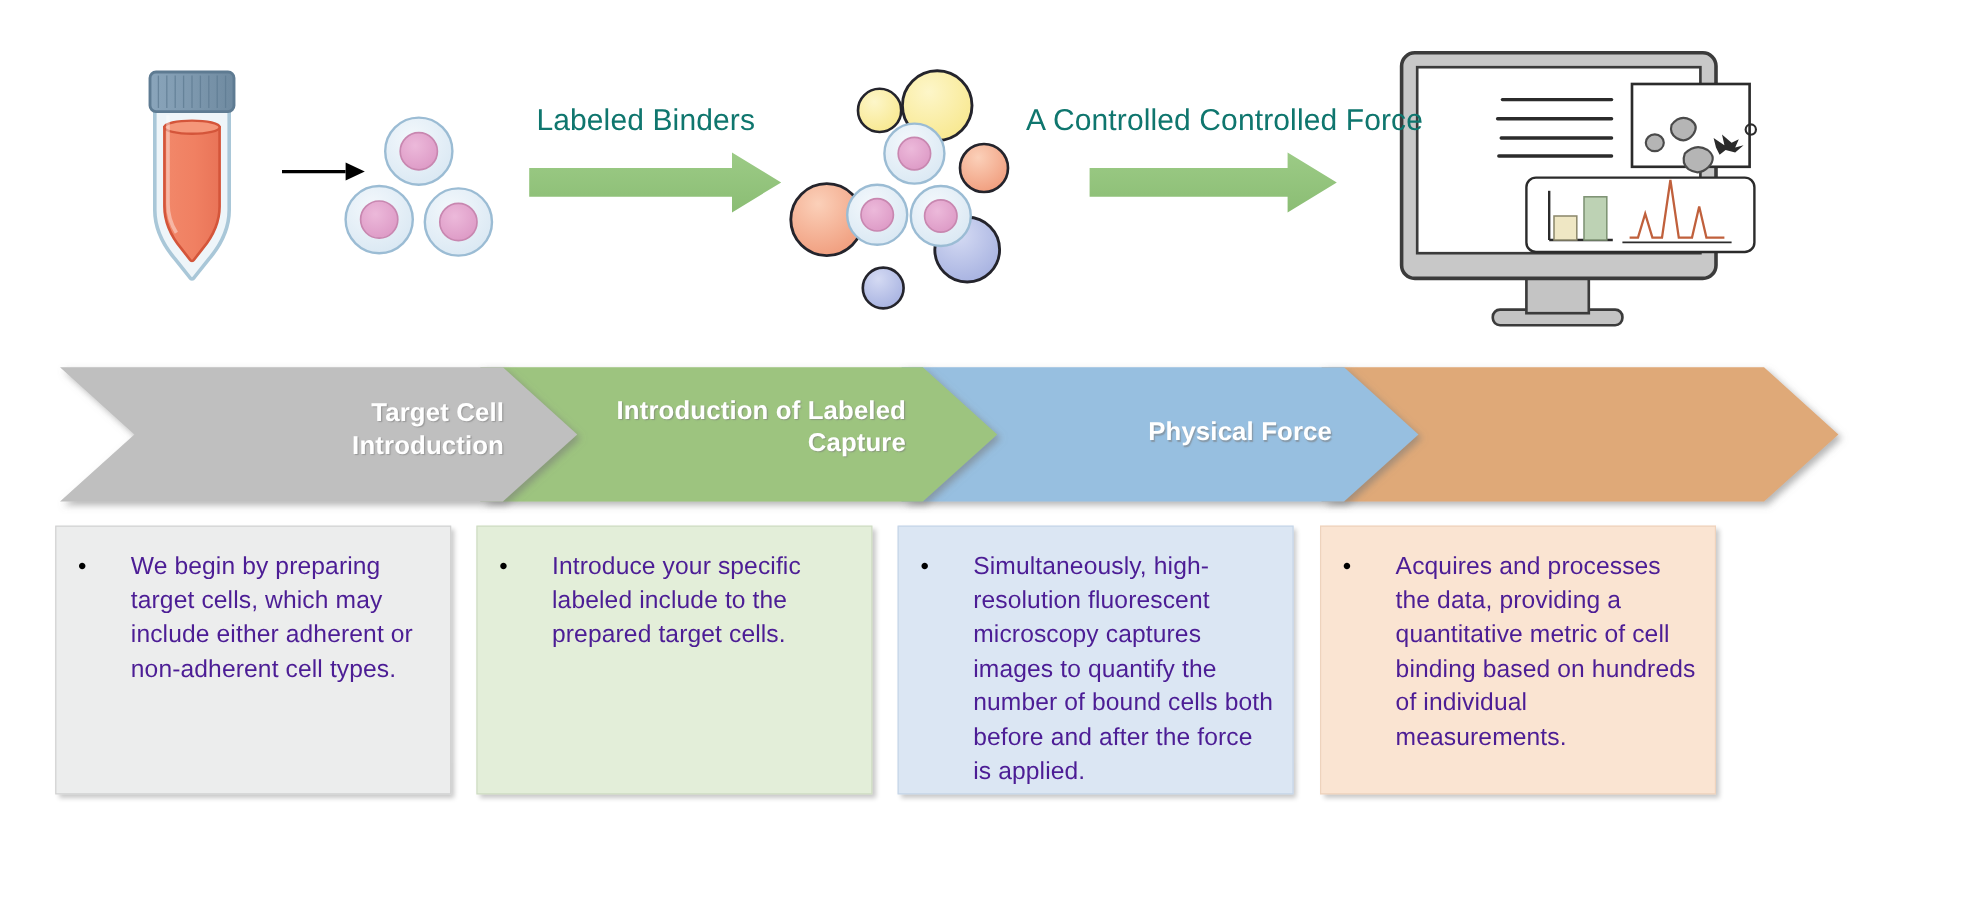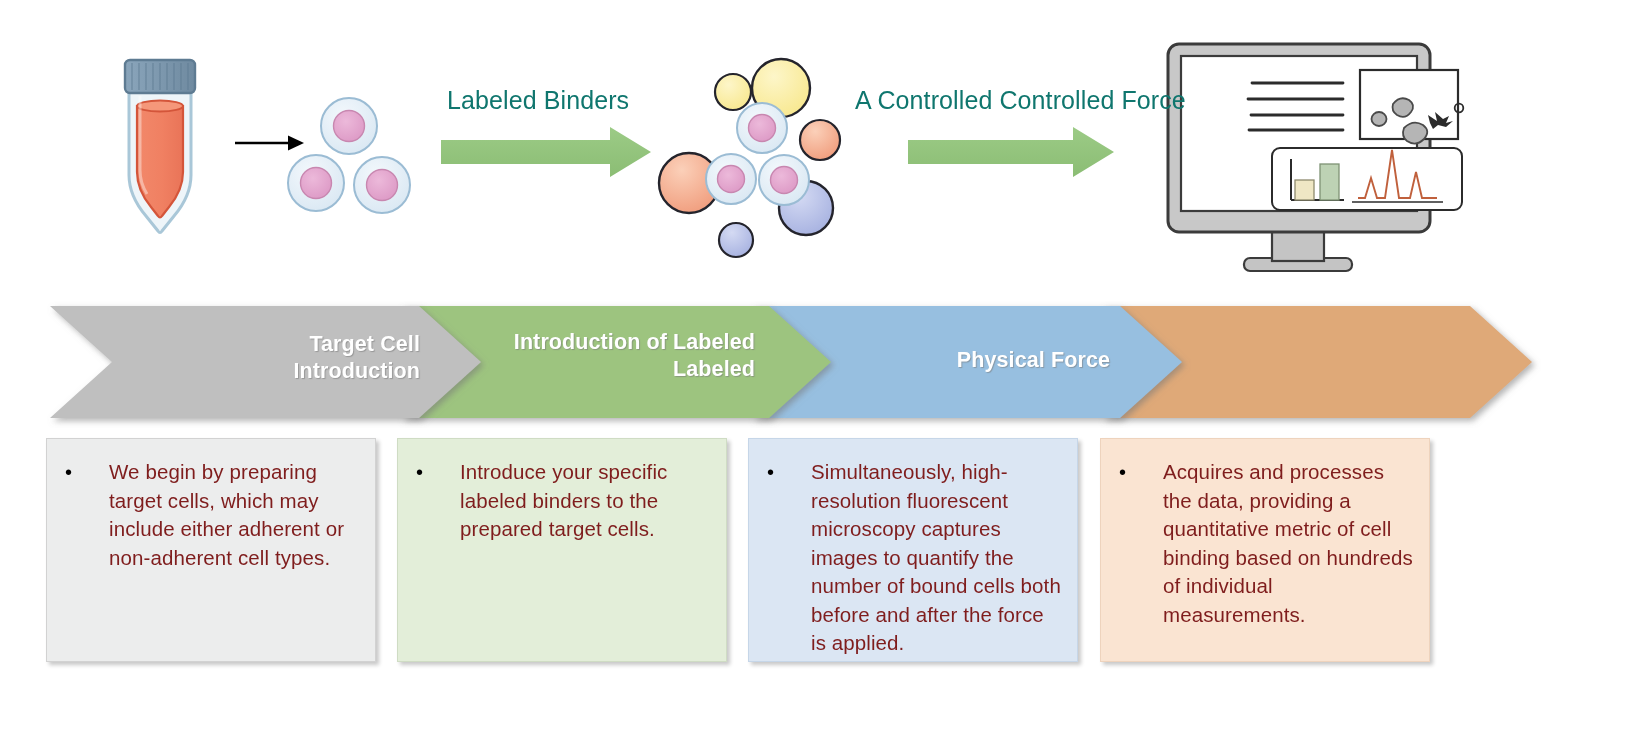--- a/index.html
+++ b/index.html
@@ -83,21 +83,21 @@
     font-size: 20px;
     line-height: 29px;
     text-align: left;
     padding-left: 4px;
     color: #000;
   }
   .desc-box .bullet-text {
     flex: 1 1 auto;
     font-size: 20.5px;
     line-height: 28.5px;
-    color: #7f1d1d;
+    color: #4c1d95;
     letter-spacing: 0.1px;
   }
 
   #box0 { left: 46px;   background: #eceded; border-color: #d2d2d2; }
   #box1 { left: 397px;  background: #e3eed9; border-color: #cfdcc4; }
   #box2 { left: 748px;  background: #dbe6f3; border-color: #c6d6e8; }
   #box3 { left: 1100px; background: #fae4d2; border-color: #eed3bd; }
   #box3 { width: 330px; }
 </style>
 </head>
@@ -277,42 +277,42 @@
     <polygon filter="url(#chevShadow)" points="50,10 419,10 481,66 419,122 50,122 112,66" fill="#bfbfbf"></polygon>
   </svg>
 
   <div class="chev-text" style="left:150px; top:35px; width:270px;">
     <div>Target Cell</div>
     <div>Introduction</div>
   </div>
 
   <div class="chev-text" style="left:470px; top:33px; width:285px;">
     <div>Introduction of Labeled</div>
-    <div>Labeled</div>
+    <div>Capture</div>
   </div>
 
   <div class="chev-text" style="left:820px; top:51px; width:290px;">
     <div>Physical Force</div>
   </div>
 
 </div>
 
 <div id="desc-row">
 
   <div class="desc-box" id="box0">
     <div class="bullet-row">
       <span class="bullet">•</span>
       <span class="bullet-text">We begin by preparing target cells, which may include either adherent or non-adherent cell types.</span>
     </div>
   </div>
 
   <div class="desc-box" id="box1">
     <div class="bullet-row">
       <span class="bullet">•</span>
-      <span class="bullet-text">Introduce your specific labeled binders to the prepared target cells.</span>
+      <span class="bullet-text">Introduce your specific labeled include to the prepared target cells.</span>
     </div>
   </div>
 
   <div class="desc-box" id="box2">
     <div class="bullet-row">
       <span class="bullet">•</span>
       <span class="bullet-text">Simultaneously, high-resolution fluorescent microscopy captures images to quantify the number of bound cells both before and after the force is applied.</span>
     </div>
   </div>
 

